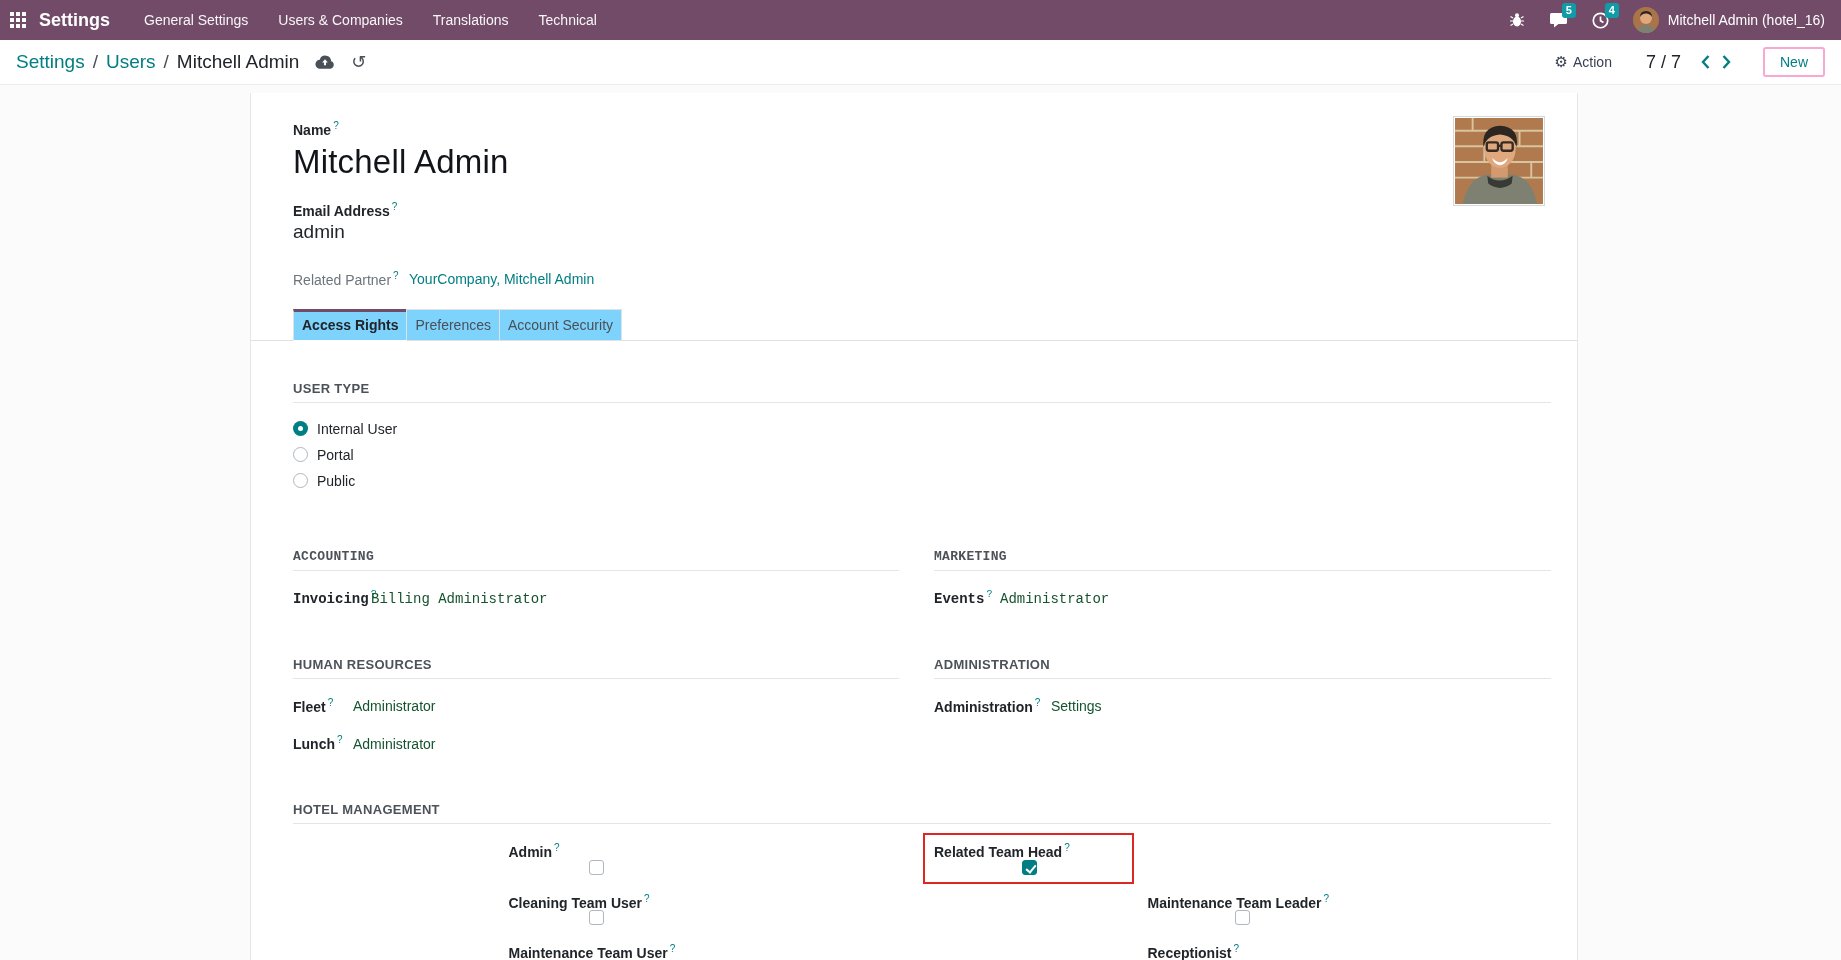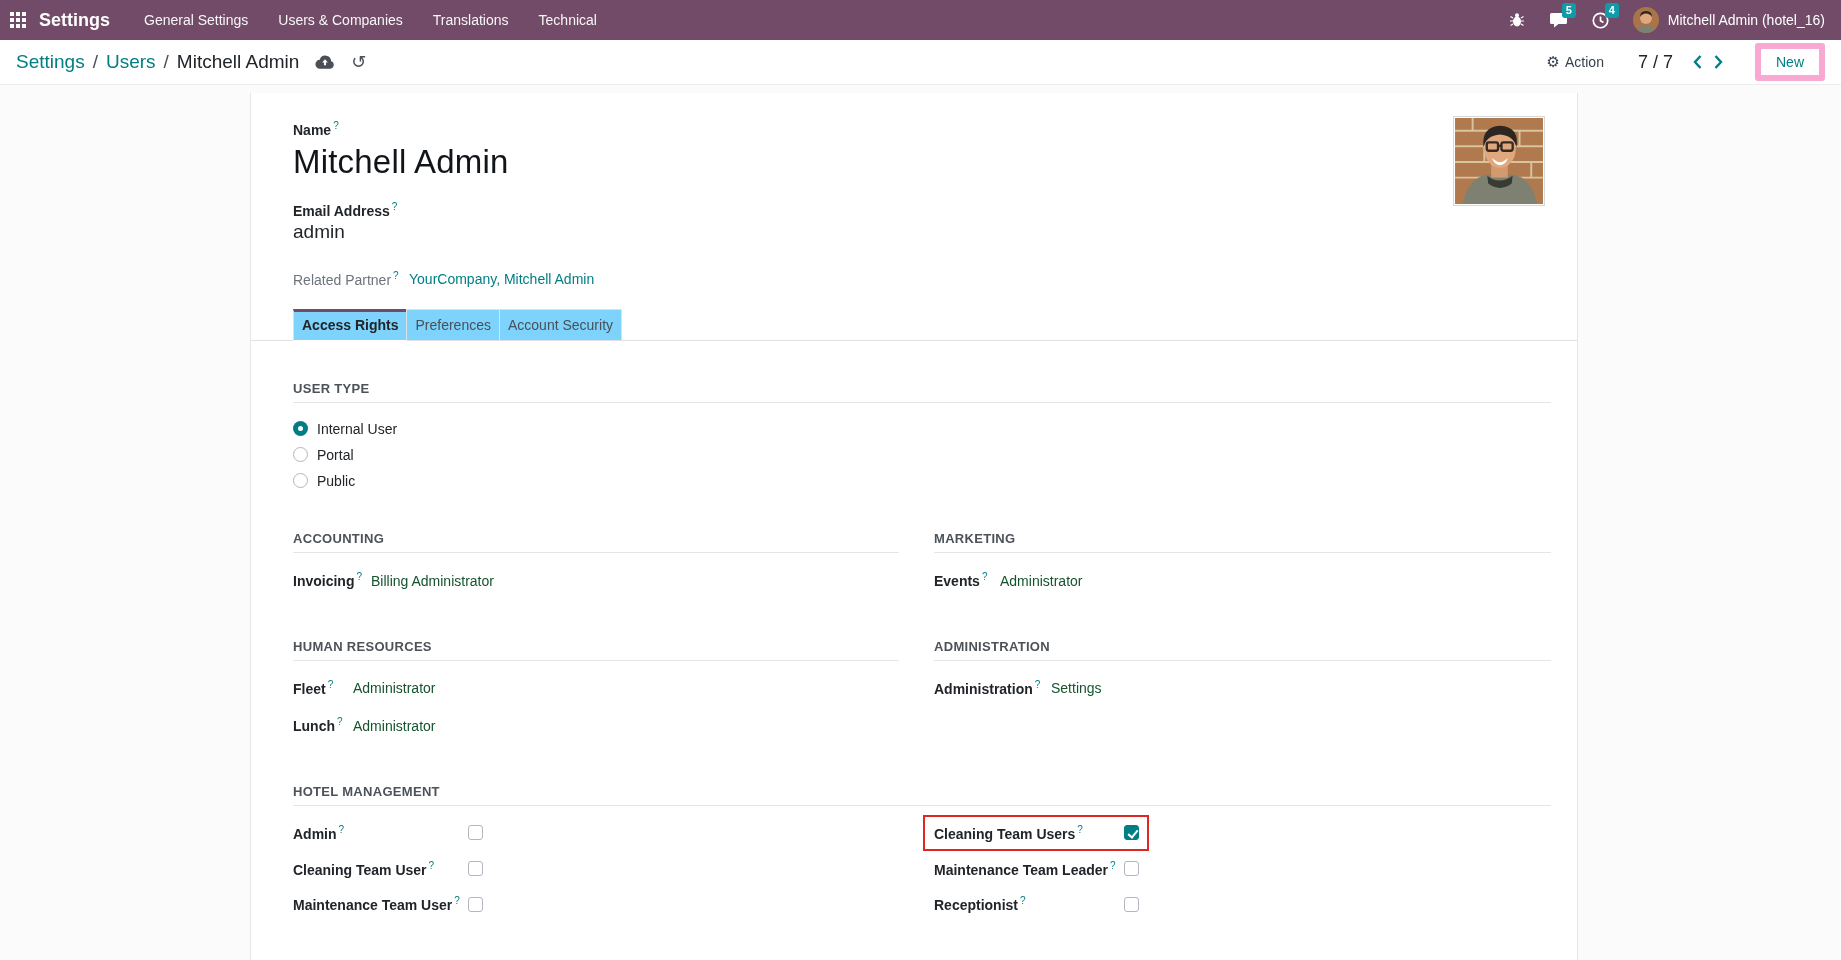--- a/index.html
+++ b/index.html
@@ -42,21 +42,21 @@
   .bc-sep{ color:#495057; margin:0 8px; }
   .bc-current{ color:#212529; }
   .cp-icon{ margin-left:16px; display:inline-flex; align-items:center; cursor:pointer; }
   .undo-glyph{ font-family:"DejaVu Sans", sans-serif; font-size:18px; color:#495057; line-height:18px; }
   .cp-right{ display:flex; align-items:center; }
   .action-btn{ display:inline-flex; align-items:center; font-size:14px; font-weight:500; color:#374151; cursor:pointer; }
   .gear-glyph{ font-family:"DejaVu Sans", sans-serif; font-size:15px; margin-right:5px; color:#374151; }
   .pager{ font-size:18px; color:#212529; margin:0 14px 0 34px; }
   .chev{ display:inline-flex; padding:4px 6px; cursor:pointer; }
   .new-btn{
-    margin-left:26px; background:#fff; border:6px solid #f9a8d4; color:#017e84;
+    margin-left:26px; background:#fff; border:2px solid #f9a8d4; color:#017e84;
     font-size:14px; font-weight:500; padding:5px 15px; border-radius:3px;
     font-family:"Liberation Sans", sans-serif; cursor:pointer;
   }
 
   
   .content{ position:relative; height:875px; }
   .sheet{
     position:absolute; left:250px; top:8px; width:1328px; height:100%;
     background:#fff; border-left:1px solid #e4e6e9; border-right:1px solid #e4e6e9;
     padding:27px 28px 0 42px;
@@ -87,38 +87,38 @@
   
   .notebook{ padding-top:2px; }
   .sec-title{
     font-size:13px; font-weight:700; color:#4c5258; letter-spacing:.3px;
     padding-bottom:6px; border-bottom:1px solid #e2e5e9;
   }
   .full{ width:1258px; }
   .rows{ margin-top:18px; }
   .sec-usertype{ margin-top:38px; }
   .grid2{ display:grid; grid-template-columns:606px 617px; grid-column-gap:35px; }
-  .grid-a{ margin-top:32px; }
+  .grid-a{ margin-top:50px;font-family:Liberation Mono, monospace; }
   .grid-b{ margin-top:30px; }
   .sec-hotel{ margin-top:30px; }
 
   .frow{ display:flex; align-items:baseline; font-size:14px; margin-bottom:20px; }
   .frow .lbl{ font-weight:600; color:#212529; flex:none; }
   .frow .val{ color:#14532d; cursor:pointer; }
   .w78{ width:78px; } .w66{ width:66px; } .w60{ width:60px; } .w117{ width:117px; }
 
   .ut-row{ display:flex; font-size:14px; }
   .ut-lbl{ font-weight:600; width:95px; flex:none; }
   .radio-col .r-row{ display:flex; align-items:center; margin-bottom:10px; cursor:pointer; }
   .radio{ width:15px; height:15px; border-radius:50%; border:1px solid #b0b7bf; background:#fff; flex:none; }
   .radio.selected{ border:none; background:#017e84; position:relative; }
   .radio.selected::after{ content:""; position:absolute; left:5px; top:5px; width:5px; height:5px; border-radius:50%; background:#fff; }
   .r-lbl{ margin-left:9px; color:#212529; }
 
-  .cb-row{ display:flex; align-items:center; margin-bottom:18px; font-size:14px; }
+  .cb-row{ display:flex; align-items:center; margin-bottom:18px; font-size:14px;flex-direction:column; }
   .cb-lbl{ font-weight:600; color:#212529; flex:none; }
   .hw-l{ width:175px; } .hw-r{ width:190px; }
   .cb{ width:15px; height:15px; border:1px solid #b0b7bf; border-radius:3px; background:#fff; flex:none; cursor:pointer; position:relative; }
   .cb.checked{ background:#017e84; border-color:#017e84; }
   .cb.checked::after{ content:""; position:absolute; left:5px; top:2px; width:4px; height:8px; border:solid #fff; border-width:0 2px 2px 0; transform:rotate(40deg); }
   .cb-row.hl{ position:relative; width:max-content; }
   .cb-row.hl::before{ content:""; position:absolute; left:-11px; top:-9px; right:-10px; bottom:-9px; border:2px solid #de2622; pointer-events:none; }
 </style>
 </head>
 <body>
@@ -366,21 +366,21 @@
             <div class="cb-row">
               <span class="cb-lbl hw-l">
                 <span>Maintenance Team User</span><sup class="help">?</sup>
               </span>
               <span class="cb"></span>
             </div>
           </div>
           <div>
             <div class="cb-row hl">
               <span class="cb-lbl hw-r">
-                <span>Cleaning Team Users</span><sup class="help">?</sup>
+                <span>Related Team Head</span><sup class="help">?</sup>
               </span>
               <span class="cb checked"></span>
             </div>
             <div class="cb-row">
               <span class="cb-lbl hw-r">
                 <span>Maintenance Team Leader</span><sup class="help">?</sup>
               </span>
               <span class="cb"></span>
             </div>
             <div class="cb-row">

